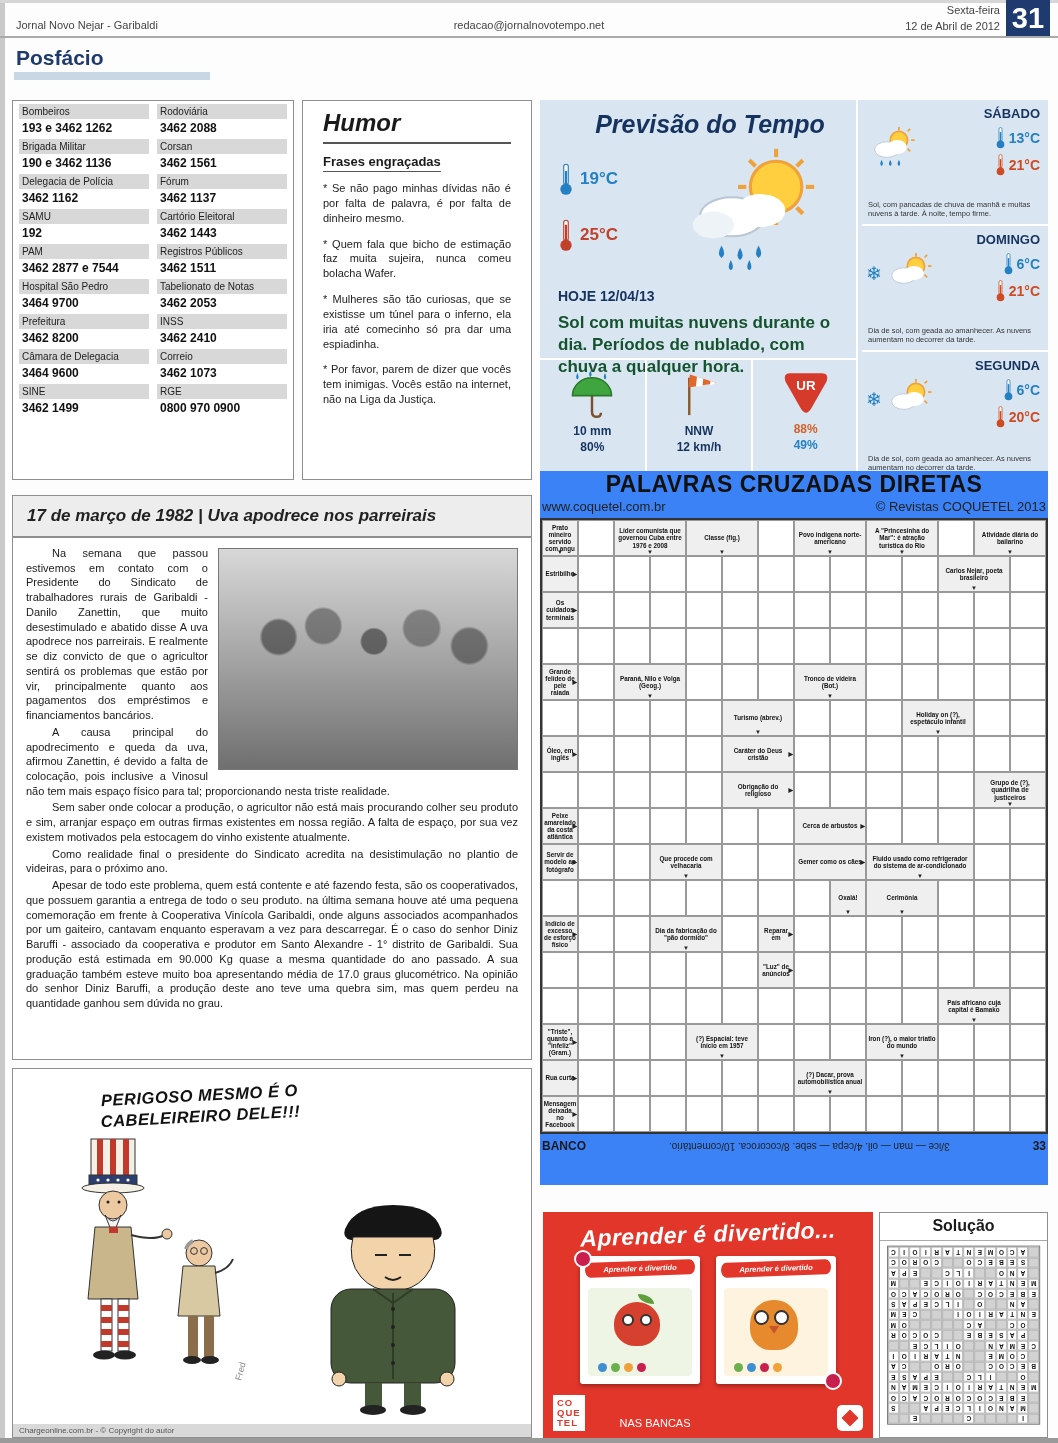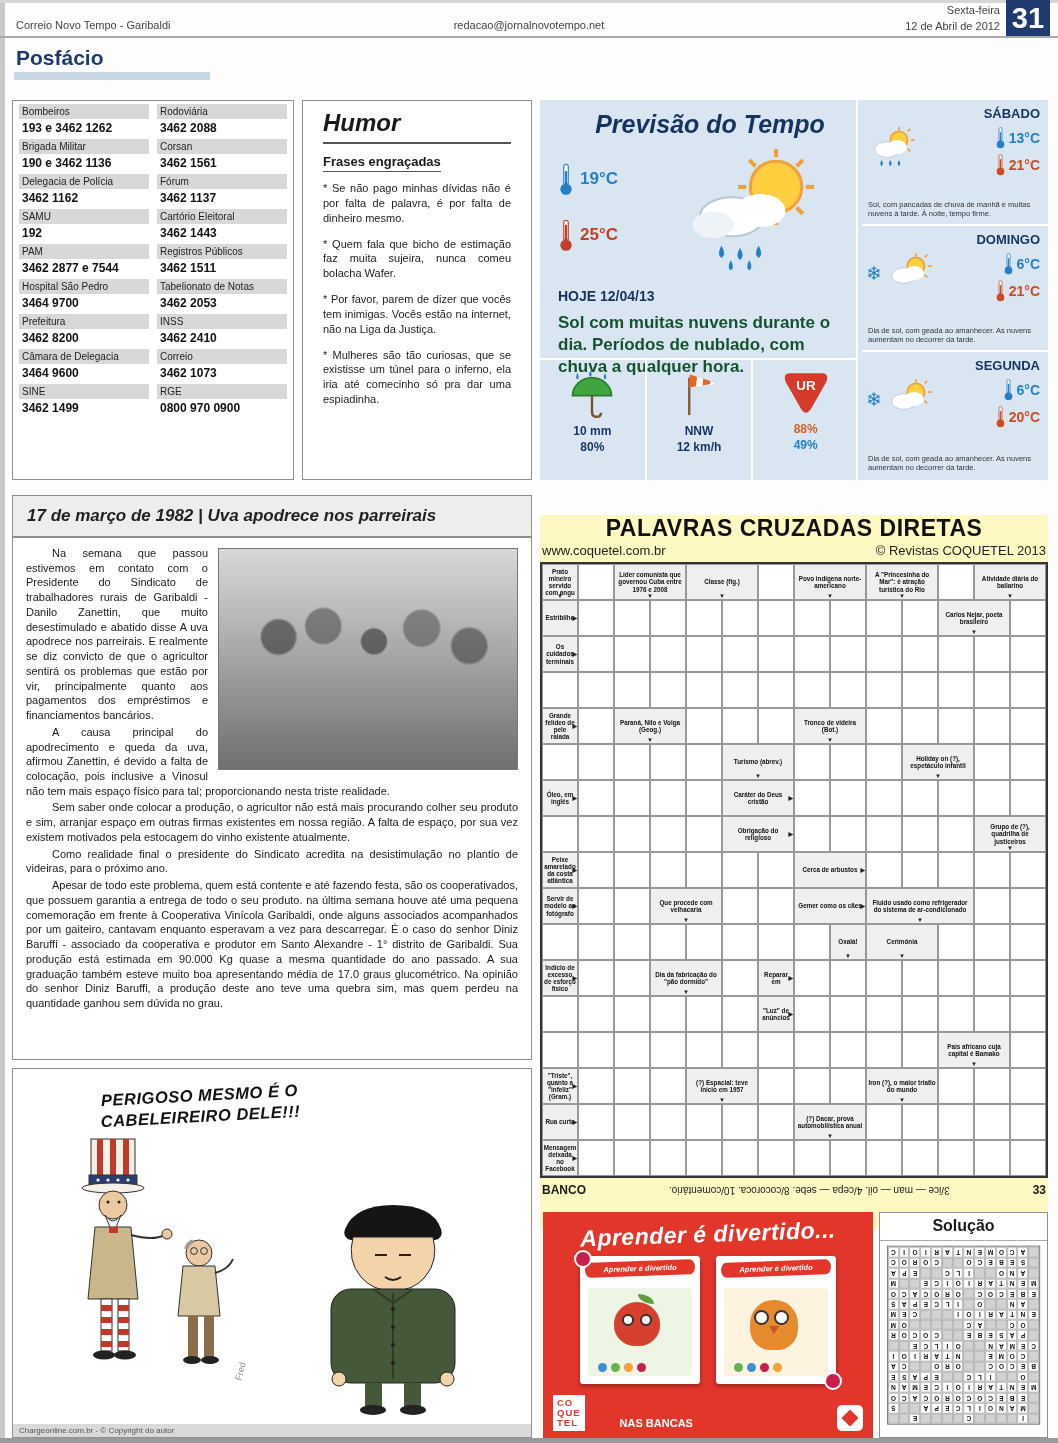--- a/index.html
+++ b/index.html
@@ -91,21 +91,21 @@
   
   #cartoon-box { left:12px; top:1068px; width:520px; height:370px; overflow:hidden; }
   .bubble { position:absolute; left:78px; top:16px; width:218px; text-align:center; font-weight:bold;
             font-style:italic; font-size:16.5px; line-height:1.3; transform:rotate(-3deg); color:#111;
             letter-spacing:.5px; }
   .cartoon-svg { position:absolute; left:0; top:62px; width:520px; height:286px; }
   .cartoon-credit { position:absolute; left:0; right:0; bottom:0; background:#d9d9d9;
                     font-size:8px; color:#555; padding:2px 6px; }
 
   
-  #crossword { left:540px; top:515px; width:508px; height:714px; border:none; background:#fef9c3; }
+  #crossword { left:540px; top:471px; width:508px; height:714px; border:none; background:#3b82f6; }
   .cw-title { text-align:center; font-size:23px; font-weight:bold; letter-spacing:.5px; color:#111; }
   .cw-sub { display:flex; justify-content:space-between; font-size:13px; margin:1px 2px 4px; color:#222; }
   .cw-grid { display:grid; grid-template-columns:repeat(14,36px); grid-auto-rows:36px;
              border:2px solid #333; width:508px; }
   .cw-cell { border:1px solid #999; background:#fff; }
   .cw-clue { background:#efefef; display:flex; align-items:center; justify-content:center; text-align:center;
              font-size:6.3px; font-weight:bold; line-height:1.12; padding:1px; position:relative;
              color:#111; overflow:hidden; }
   .cw-arrow { position:absolute; font-size:6px; color:#222; }
   .cw-arrow.ad { bottom:-1px; left:50%; transform:translateX(-50%); }
@@ -140,21 +140,21 @@
              border-radius:50%; top:22px; }
   .owl-beak { position:absolute; left:45px; top:38px; width:0; height:0; border-left:5px solid transparent;
               border-right:5px solid transparent; border-top:8px solid #c8552a; }
   .dots { position:absolute; left:10px; bottom:4px; display:flex; gap:4px; }
   .dots span { width:9px; height:9px; border-radius:50%; display:inline-block; }
   .badge-circle { position:absolute; width:18px; height:18px; border-radius:50%; background:#c81f4e;
                   border:2px solid #fff; }
   .ad-bottom { position:absolute; bottom:7px; left:10px; right:10px; display:flex; align-items:flex-end; gap:9px; }
   .coquetel-logo { background:#fff; padding:3px 4px; display:flex; flex-direction:column; line-height:1.05; }
   .coquetel-logo span { color:#e2362b; font-weight:bold; font-size:9.5px; letter-spacing:1px; }
-  .ad-nas-bancas { color:#fff; font-weight:bold; font-size:11px; margin-bottom:2px;padding-left:26px; }
+  .ad-nas-bancas { color:#fff; font-weight:normal; font-size:11px; margin-bottom:2px;padding-left:26px; }
   .publisher-logo { margin-left:auto; width:26px; height:26px; background:#fff; border-radius:5px; position:relative; }
   .publisher-logo div { position:absolute; left:7px; top:7px; width:12px; height:12px; background:#e2362b;
                         transform:rotate(45deg); }
 
   
   #solution-box { left:879px; top:1212px; width:169px; height:226px; }
   .sol-title { text-align:center; font-weight:bold; font-size:16px; padding:4px 0 5px; border-bottom:1px solid #aaa; }
   .sol-grid-wrap { display:flex; justify-content:center; margin-top:5px; }
   .sol-grid { display:grid; grid-template-columns:repeat(14,10.8px); grid-auto-rows:10.4px;
               transform:rotate(180deg); border:1px solid #666; background:#fff; }
@@ -162,21 +162,21 @@
               align-items:center; justify-content:center; color:#111; }
   .sol-clue { background:#d2d2d2; }
 </style>
 </head>
 <body>
 
 <div class="scan-left"></div>
 <div class="scan-top"></div>
 
 <header class="masthead">
-  <span class="np-name">Correio Novo Tempo - Garibaldi</span>
+  <span class="np-name">Jornal Novo Nejar - Garibaldi</span>
   <span class="np-email">redacao@jornalnovotempo.net</span>
   <div class="date-block">
     <div>Sexta-feira</div>
     <div>12 de Abril de 2012</div>
   </div>
   <div class="page-number">31</div>
 </header>
 
 <div class="section-title">Posfácio</div>
 <div class="section-underline"></div>
@@ -261,22 +261,22 @@
       </div>
   </div>
 </section>
 
 <section class="box" id="humor-box">
   <div class="humor-title">Humor</div>
   <div class="humor-sub">Frases engraçadas</div>
   <div id="jokes">
       <p class="joke">* Se não pago minhas dívidas não é por falta de palavra, é por falta de dinheiro mesmo.</p>
       <p class="joke">* Quem fala que bicho de estimação faz muita sujeira, nunca comeu bolacha Wafer.</p>
+      <p class="joke">* Mulheres são tão curiosas, que se existisse um túnel para o inferno, ela iria até comecinho só pra dar uma espiadinha.</p>
       <p class="joke">* Por favor, parem de dizer que vocês tem inimigas. Vocês estão na internet, não na Liga da Justiça.</p>
-      <p class="joke">* Mulheres são tão curiosas, que se existisse um túnel para o inferno, ela iria até comecinho só pra dar uma espiadinha.</p>
     </div>
 </section>
 
 <section class="box" id="weather-box">
   <div class="w-left">
     <div class="weather-title">Previsão do Tempo</div>
     <div class="w-temp min">
       <svg width="16" height="34" viewBox="0 0 14 30">
         <rect x="5" y="2" width="4" height="18" rx="2" fill="#fff" stroke="#2580c3"></rect>
         <rect x="6" y="8" width="2" height="12" fill="#2580c3"></rect>

